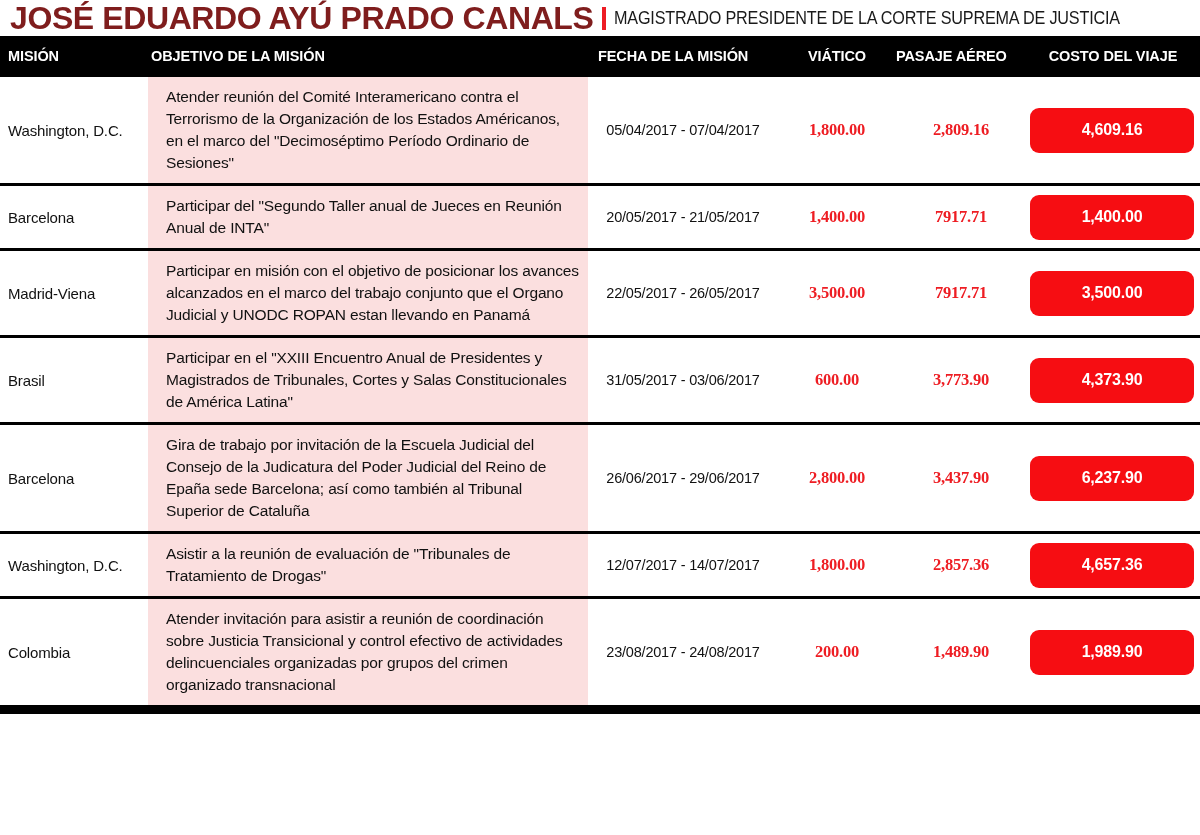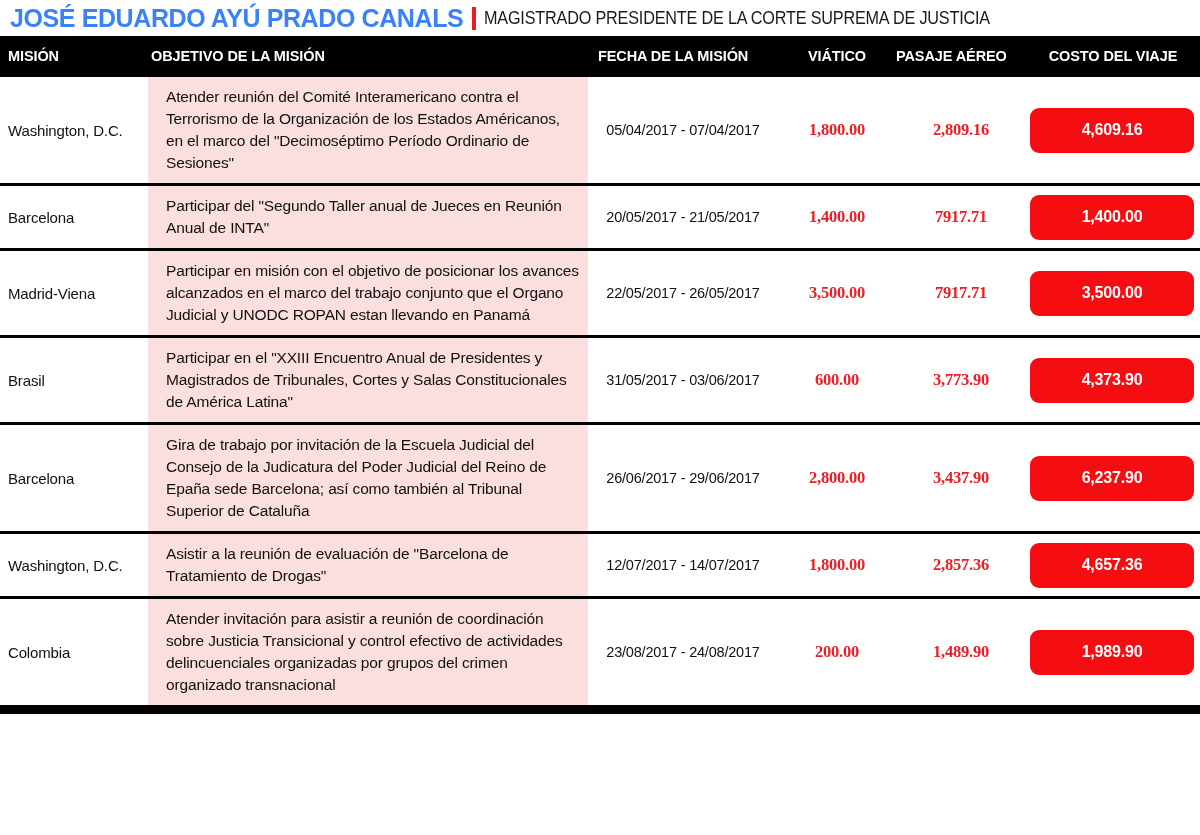--- a/index.html
+++ b/index.html
@@ -22,24 +22,24 @@
   
   .titlebar {
     height: 36px;
     display: flex;
     align-items: center;
     padding: 0 0 0 10px;
     background: #ffffff;
     white-space: nowrap;
   }
   .title-main {
-    font-size: 25px;
+    font-size: 32px;
     font-weight: bold;
     letter-spacing: -0.4px;
-    color: #3b82f6;
+    color: #7f1d1d;
     font-family: "Liberation Sans", sans-serif;
     line-height: 1;
   }
   .title-sep {
     display: inline-block;
     width: 4px;
     height: 23px;
     background: #ed1c24;
     margin: 0 8px 0 9px;
     flex: 0 0 auto;
@@ -220,21 +220,21 @@
           <td class="objetivo">Gira de trabajo por invitación de la Escuela Judicial del Consejo de la Judicatura del Poder Judicial del Reino de Epaña sede Barcelona; así como también al Tribunal Superior de Cataluña</td>
           <td class="fecha">26/06/2017 - 29/06/2017</td>
           <td class="viatico">2,800.00</td>
           <td class="pasaje">3,437.90</td>
           <td class="costo">
             <span class="cost-chip">6,237.90</span>
           </td>
         </tr>
         <tr>
           <td class="mision">Washington, D.C.</td>
-          <td class="objetivo">Asistir a la reunión de evaluación de "Barcelona de Tratamiento de Drogas"</td>
+          <td class="objetivo">Asistir a la reunión de evaluación de "Tribunales de Tratamiento de Drogas"</td>
           <td class="fecha">12/07/2017 - 14/07/2017</td>
           <td class="viatico">1,800.00</td>
           <td class="pasaje">2,857.36</td>
           <td class="costo">
             <span class="cost-chip">4,657.36</span>
           </td>
         </tr>
         <tr>
           <td class="mision">Colombia</td>
           <td class="objetivo">Atender invitación para asistir a reunión de coordinación sobre Justicia Transicional y control efectivo de actividades delincuenciales organizadas por grupos del crimen organizado transnacional</td>

